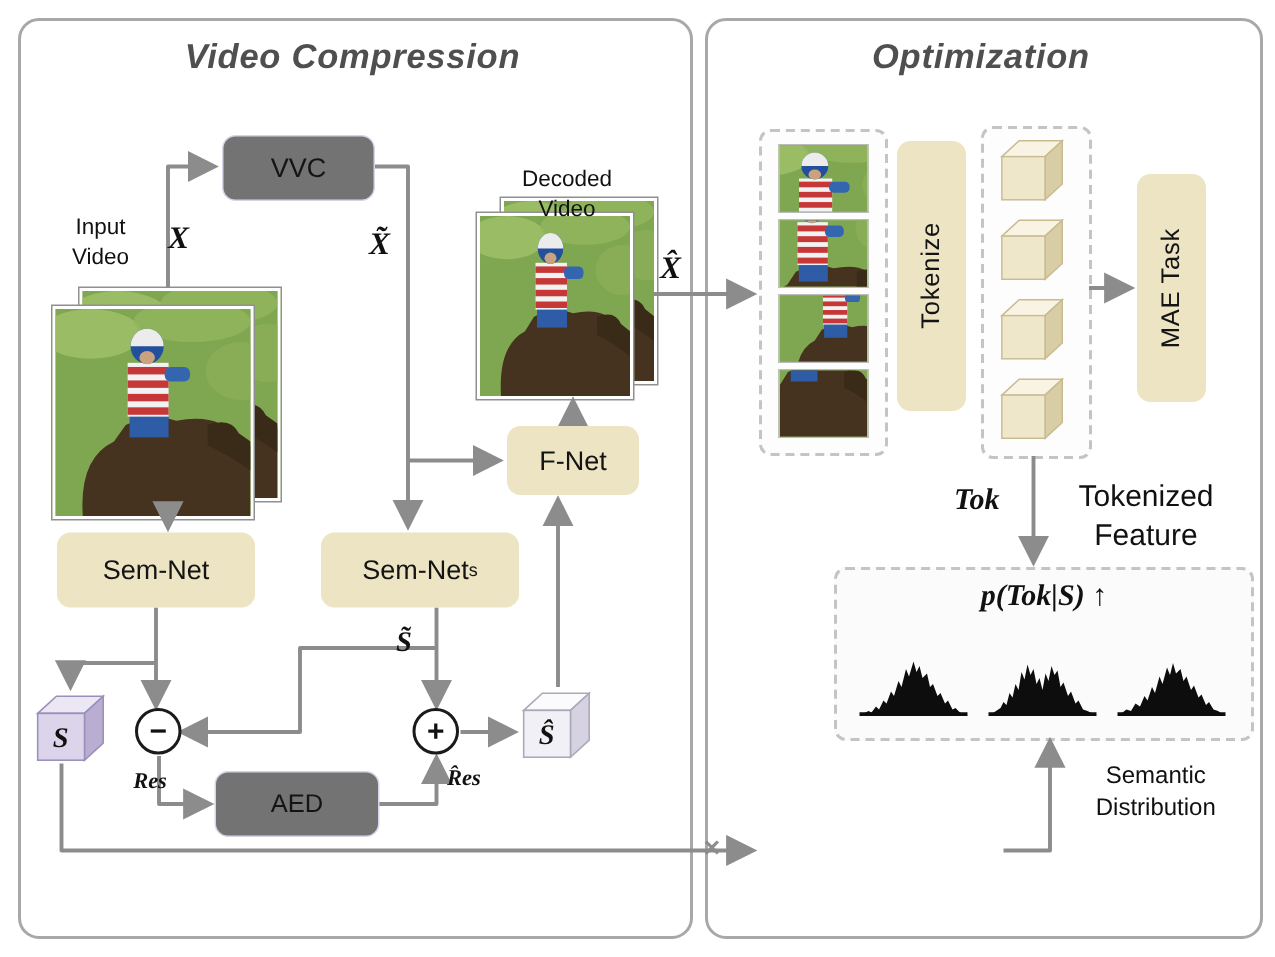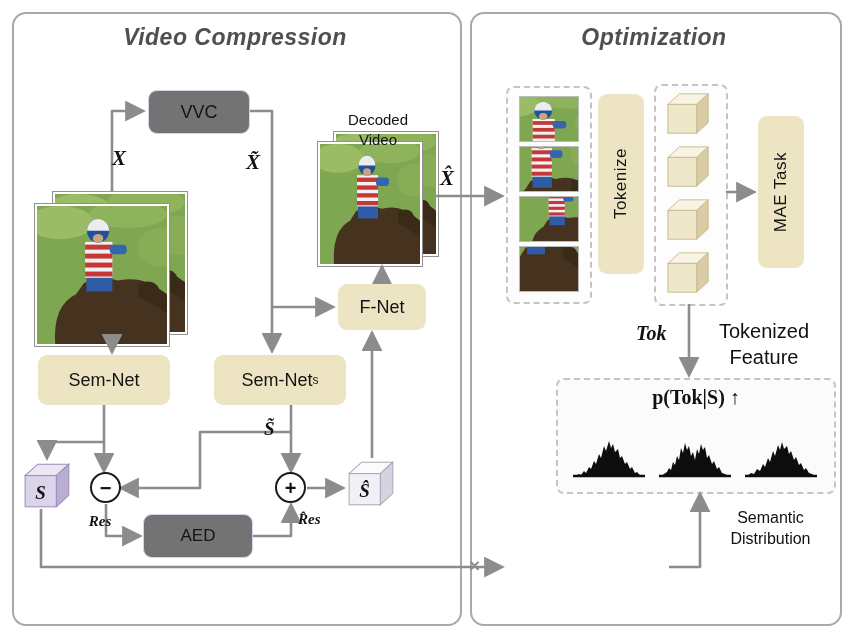--- a/index.html
+++ b/index.html
@@ -34,21 +34,21 @@
 
   .cube { position:absolute; z-index:5; }
   .cube-label { position:absolute; left:0; top:16px; width:37px; height:33px; display:flex;
                 align-items:center; justify-content:center; font-family:"Liberation Serif", serif;
                 font-style:italic; font-weight:bold; font-size:19px; color:#111; }
 
   .arrows { position:absolute; left:0; top:0; z-index:4; pointer-events:none; }
 
   .hist { position:absolute; z-index:5; }
   .expr { position:absolute; left:0; top:6px; width:100%; text-align:center;
-          font-family:"Liberation Serif", serif; font-weight:bold;
+          font-family:"Liberation Serif", serif; font-style:italic; font-weight:bold;
           font-size:20px; color:#111; }
   .multiply { position:absolute; font-size:19px; color:#8c8c8c; font-weight:bold; z-index:6; }
 </style>
 </head>
 <body>
 
 <div class="canvas">
 
   <svg width="0" height="0" style="position:absolute" aria-hidden="true">
     <defs>
@@ -106,20 +106,21 @@
       <polyline points="726,192 753,192" marker-end="url(#ah)"></polyline>
       <polyline points="689,304 689,374" marker-end="url(#ah)"></polyline>
       <polyline points="669,567 700,567 700,495" marker-end="url(#ah)"></polyline>
     </g>
   </svg>
 
   <div class="box lav" style="left:148px; top:90px; width:100px; height:42px;">
     <span>VVC</span>
   </div>
 
+  <div class="smalllabel" style="left:36px; top:142px; width:62px;">Input Video</div>
   <div class="mathlabel" style="left:112px; top:146px; font-size:21px;">X</div>
 
   <div style="position:absolute; left:35px; top:192px; width:152px; height:152px; z-index:3;">
     <div class="photo" style="left:18px; top:0; width:130px; height:138px;">
       <svg viewBox="0 0 100 100" preserveAspectRatio="none">
           <use href="#scene"></use>
         </svg>
     </div>
     <div class="photo" style="left:0; top:12px; width:130px; height:138px;">
       <svg viewBox="0 0 100 100" preserveAspectRatio="none">

